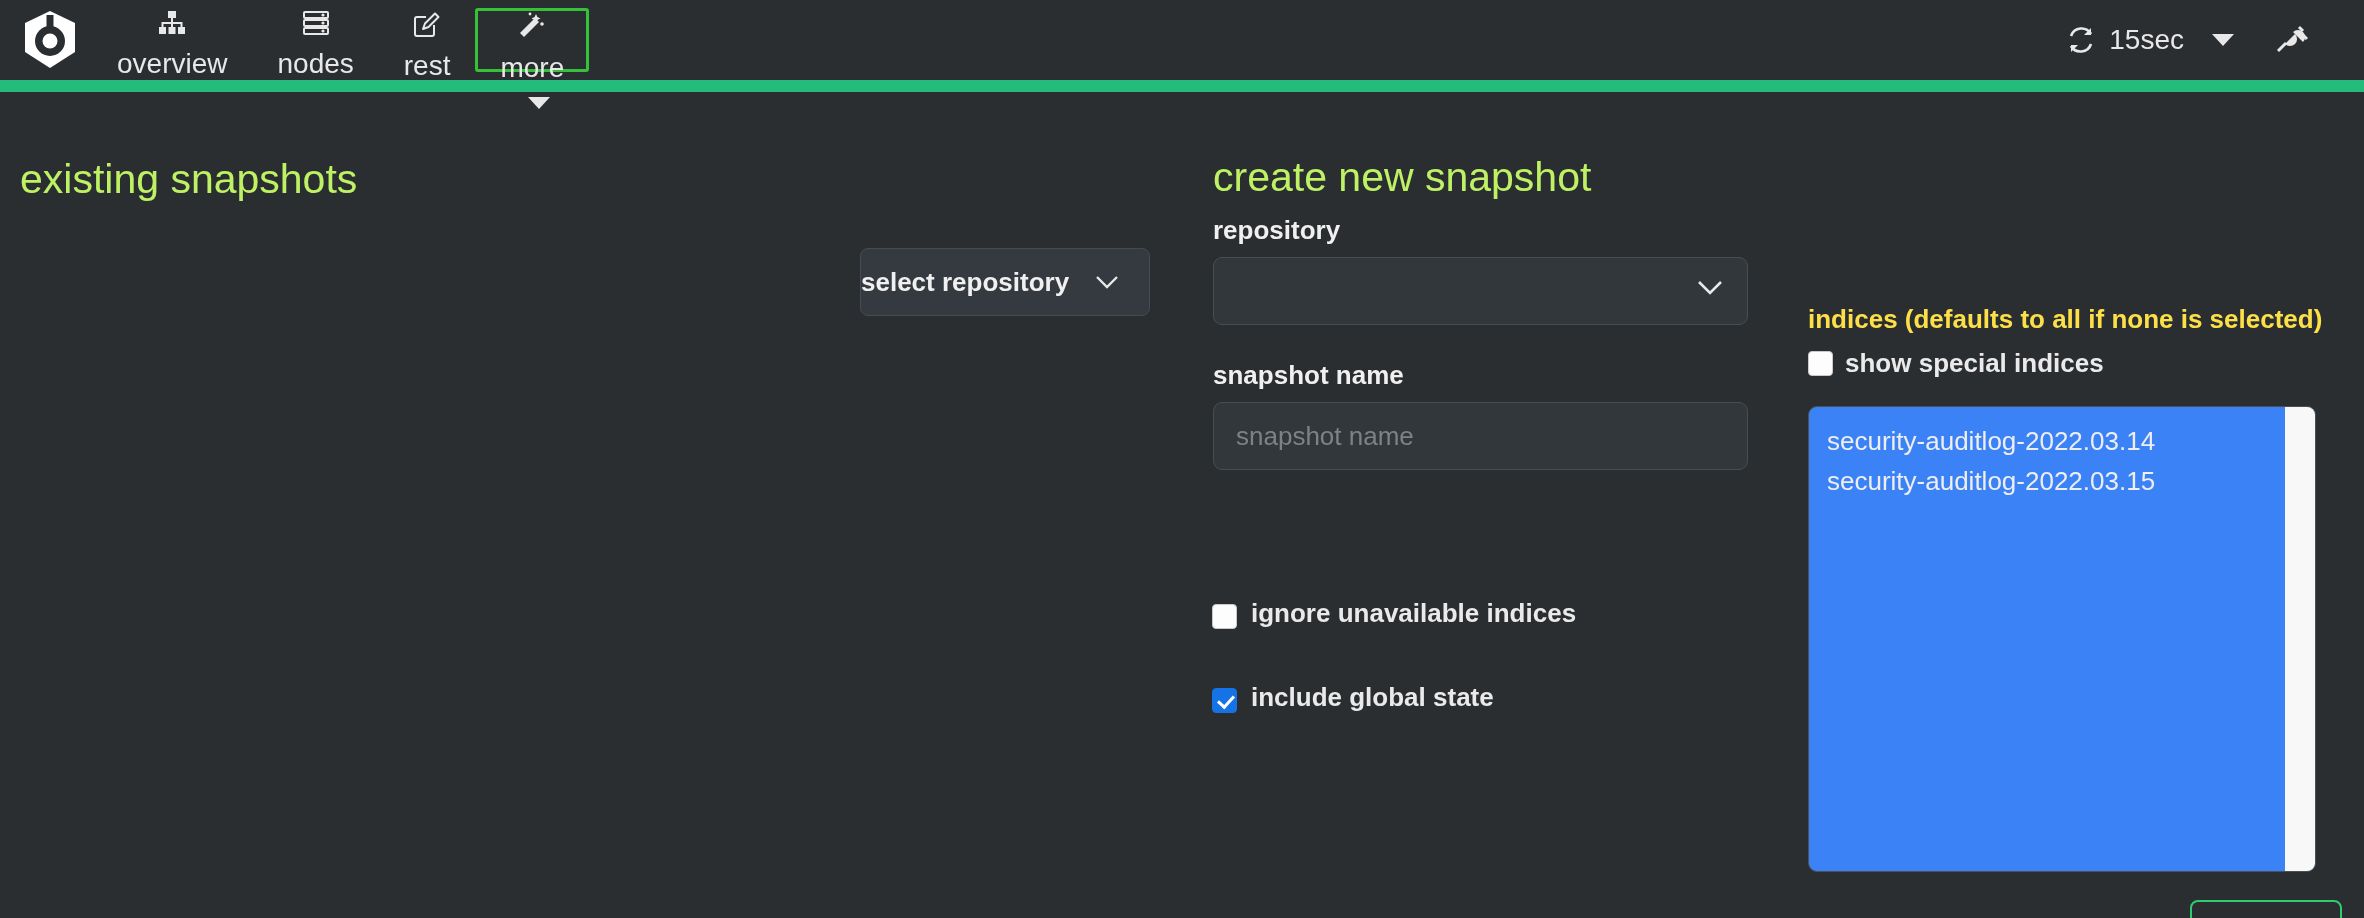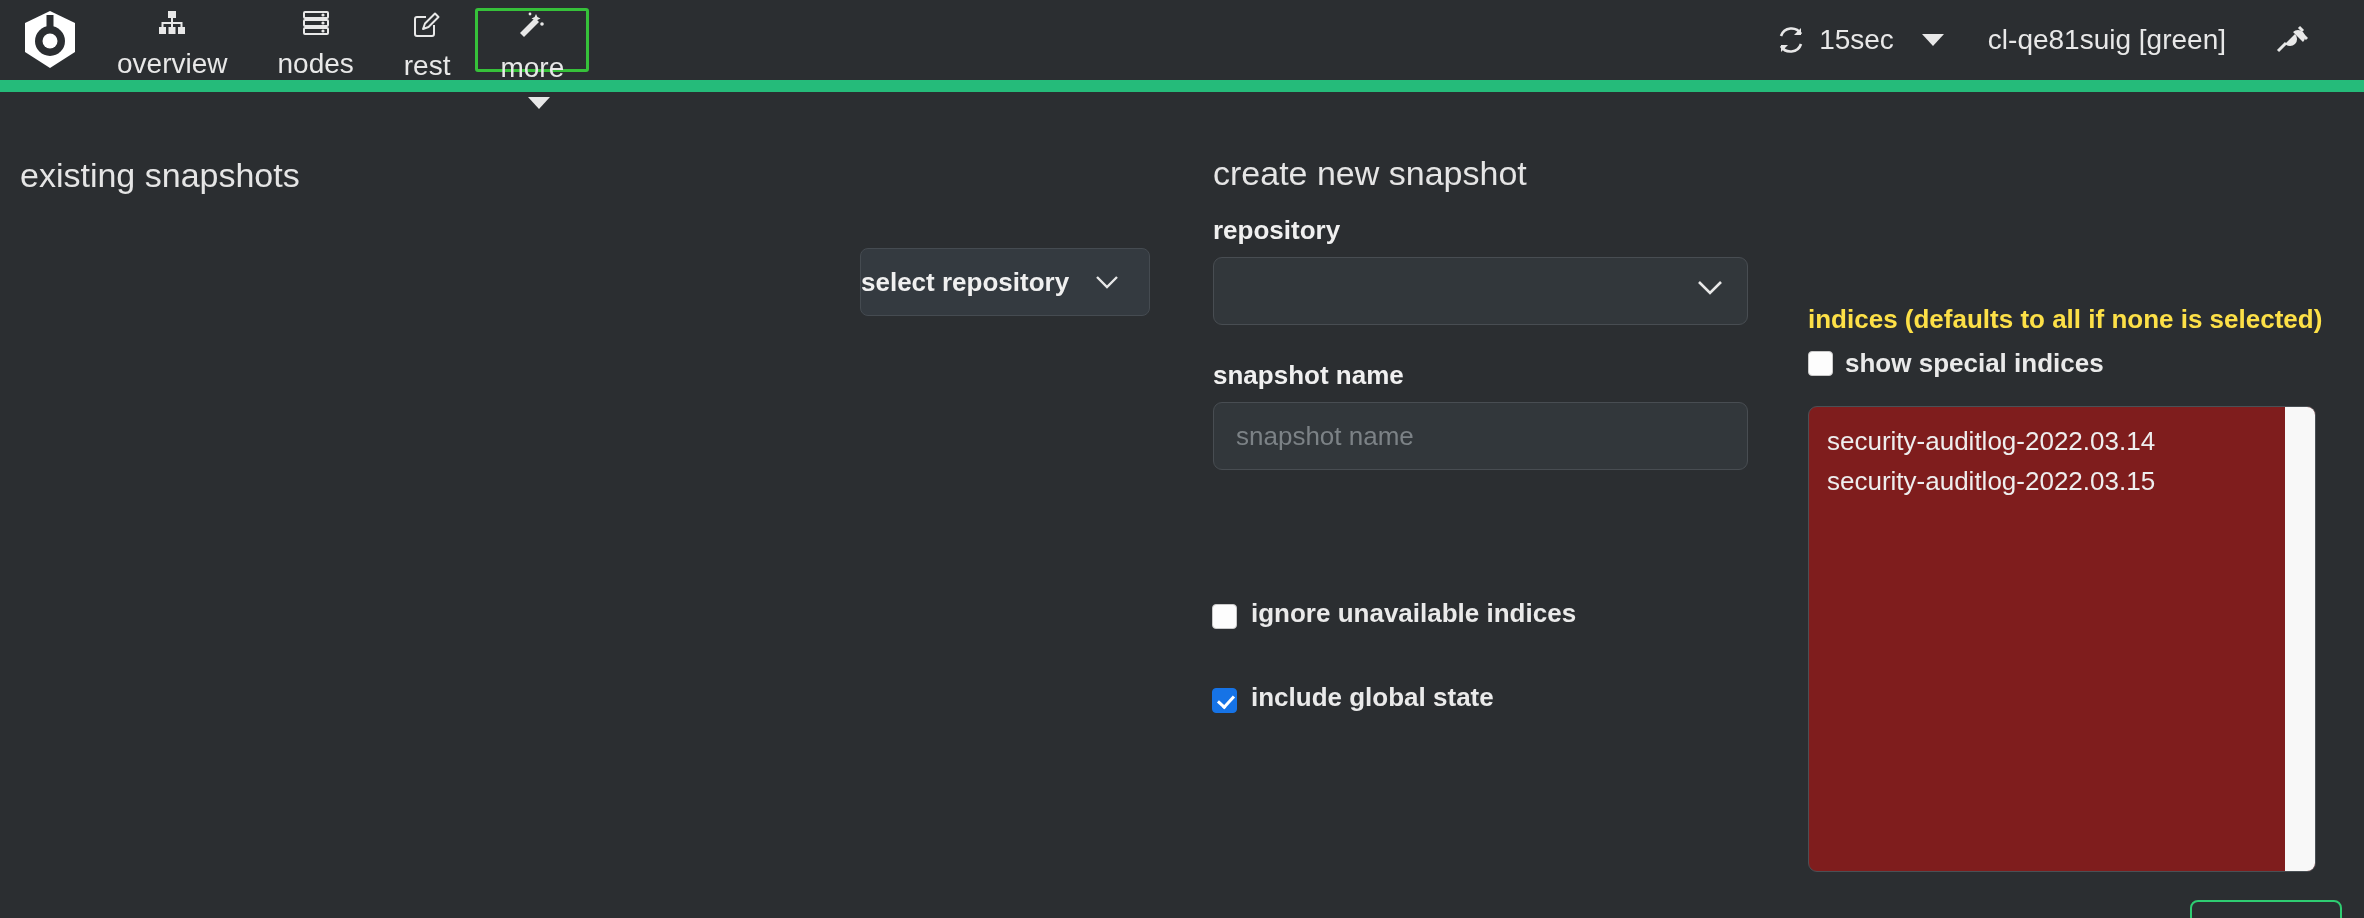--- a/index.html
+++ b/index.html
@@ -90,22 +90,22 @@
     width: 2364px;
     height: 12px;
     background: #25bb7a;
   }
 
   
   .content { position: absolute; top: 92px; left: 0; width: 2364px; height: 826px; }
 
   .section-title {
     position: absolute;
-    color: #e5e5e5;
-    font-size: 34px;
+    color: #bef264;
+    font-size: 41px;
     font-weight: normal;
     white-space: nowrap;
   }
   #existing-title { left: 20px; top: 64px; }
   #create-title   { left: 1213px; top: 62px; }
 
   .repo-select-btn {
     position: absolute;
     left: 860px; top: 156px;
     width: 290px; height: 68px;
@@ -199,21 +199,21 @@
     font-size: 26px;
     font-weight: bold;
     white-space: nowrap;
   }
   #row-special { position: absolute; left: 1808px; top: 256px; display: flex; align-items: center; gap: 12px; }
 
   .indices-box {
     position: absolute;
     left: 1808px; top: 314px;
     width: 508px; height: 466px;
-    background: #7f1d1d;
+    background: #3b82f6;
     border: 1px solid #4a5055;
     border-radius: 9px;
     overflow: hidden;
   }
   .indices-list {
     position: absolute;
     left: 0; top: 14px;
     width: 478px;
     padding: 0 18px;
   }
@@ -317,21 +317,20 @@
         <svg width="28" height="28" viewBox="0 0 28 28">
           <path d="M24 8 A11 11 0 0 0 4 10" stroke="#e8e8e8" stroke-width="2.6" fill="none"></path>
           <path d="M4 20 A11 11 0 0 0 24 18" stroke="#e8e8e8" stroke-width="2.6" fill="none"></path>
           <path d="M24 2 L24 9 L17 9 Z" fill="#e8e8e8"></path>
           <path d="M4 26 L4 19 L11 19 Z" fill="#e8e8e8"></path>
         </svg>
       </span>
       <span>15sec</span>
       <span class="caret"></span>
     </div>
-    <div class="cluster-name">cl-qe81suig [green]</div>
     <div class="plug-btn">
       <svg width="34" height="30" viewBox="0 0 34 30">
         <path d="M4 26 L12 18" stroke="#e8e8e8" stroke-width="3" fill="none"></path>
         <path d="M11 19 A7 7 0 0 0 21 9 L12 18 Z" fill="#e8e8e8"></path>
         <path d="M20 10 A7 7 0 0 1 30 20 L21 11 Z" fill="#e8e8e8" transform="translate(-1,-3)"></path>
         <path d="M25 2 L29 6 M29 10 L33 14" stroke="#e8e8e8" stroke-width="3" fill="none"></path>
       </svg>
     </div>
   </div>
 </div>

